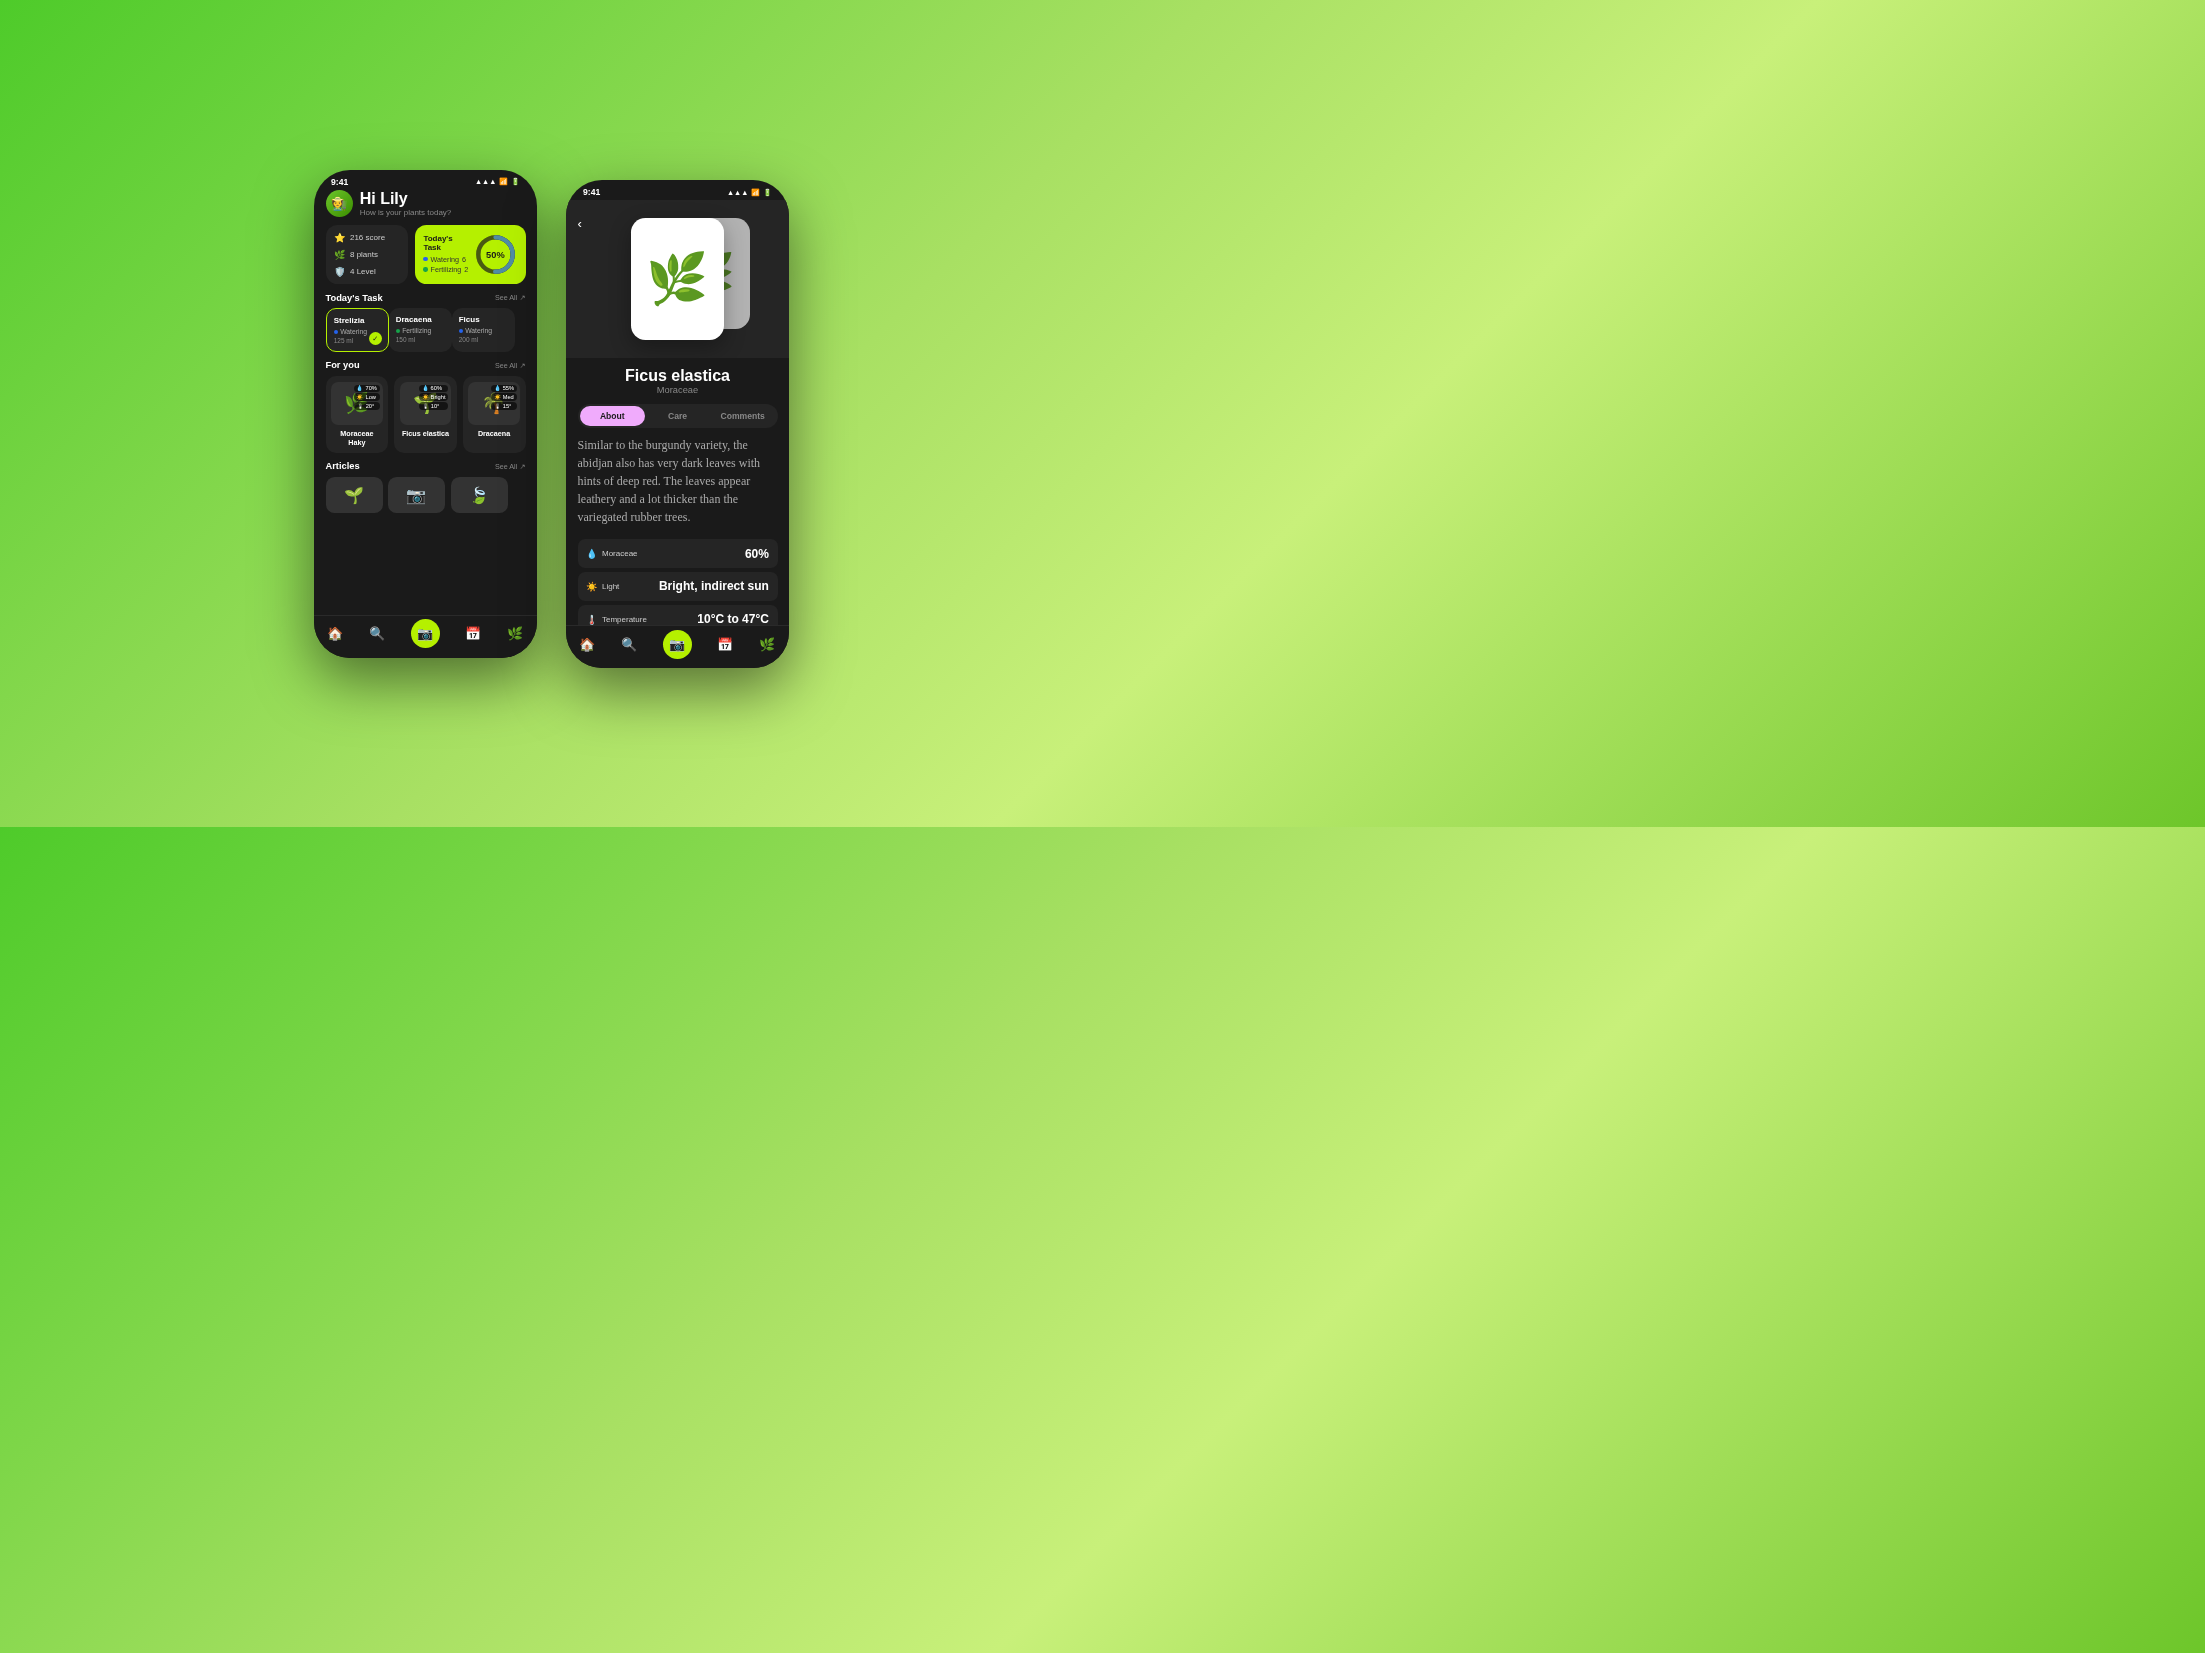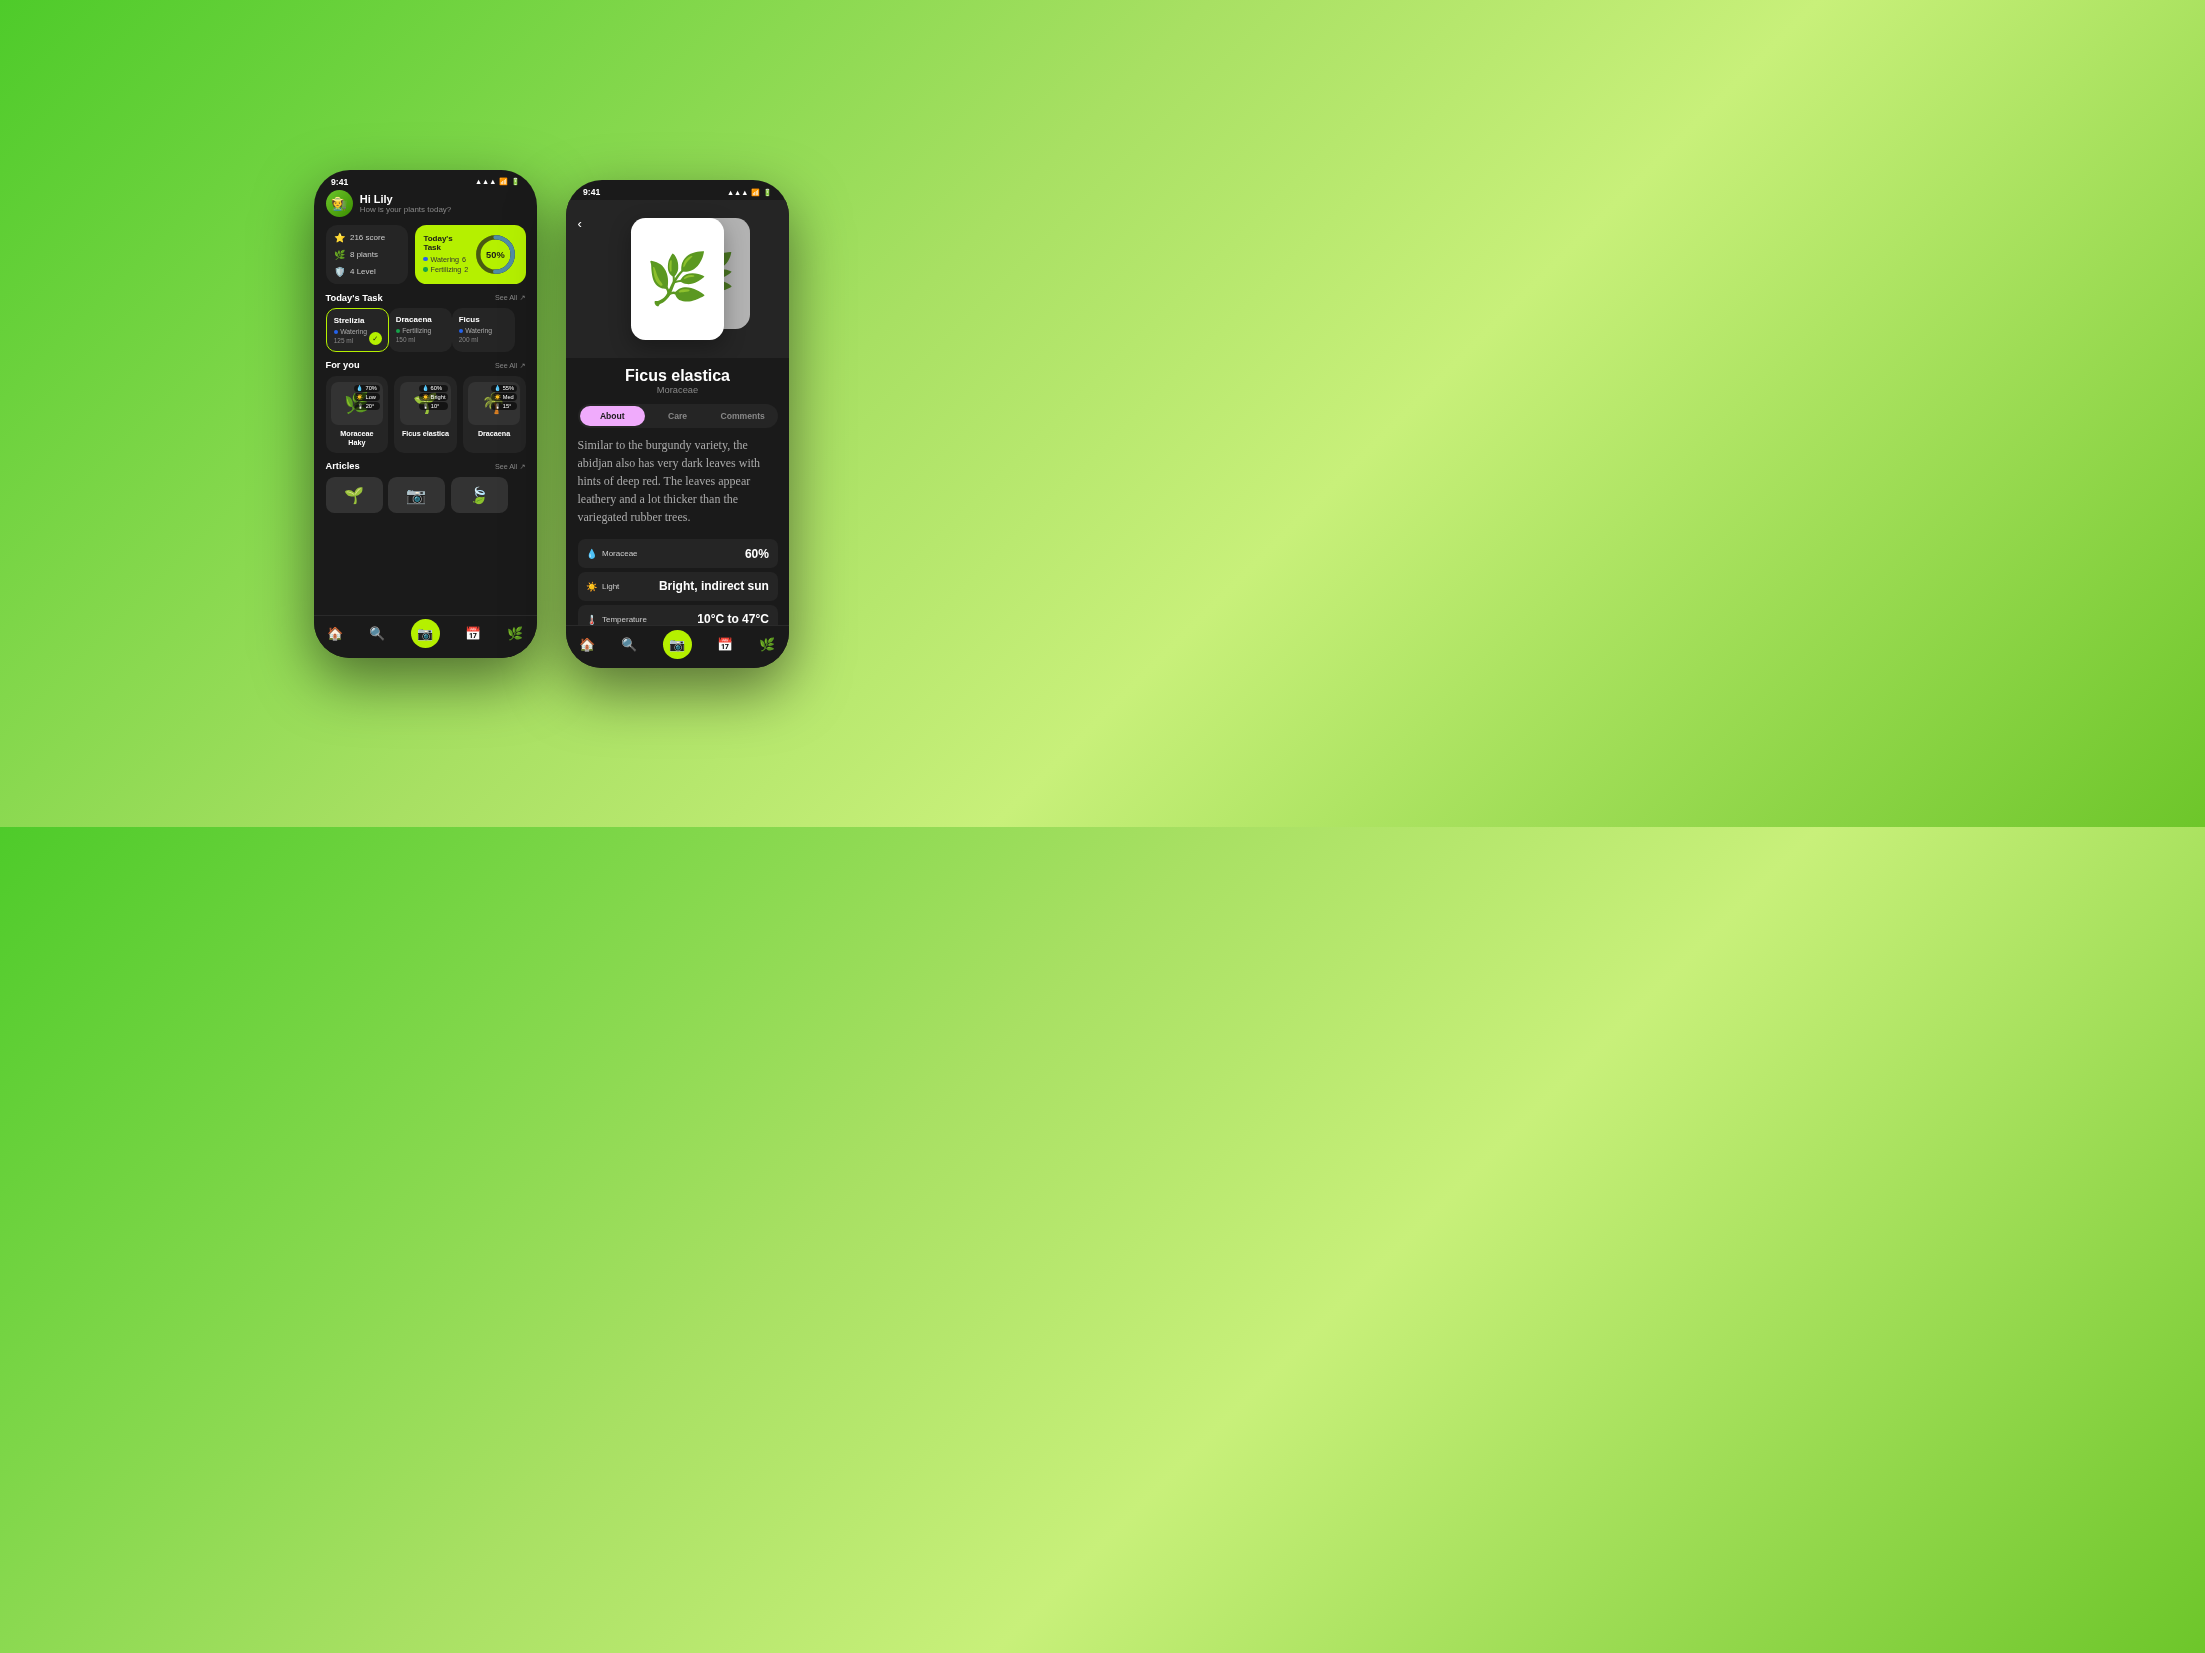--- a/index.html
+++ b/index.html
@@ -70,21 +70,21 @@
       background: linear-gradient(135deg, #6dc62a, #3a8c00);
       display: flex;
       align-items: center;
       justify-content: center;
       font-size: 13px;
       overflow: hidden;
       flex-shrink: 0;
     }
     .header-text h2 {
       color: #fff;
-      font-size: 11px;
+      font-size: 16px;
       font-weight: 700;
     }
     .header-text p {
       color: #888;
       font-size: 8px;
     }
 
     
     .stats-task-row {
       display: flex;

